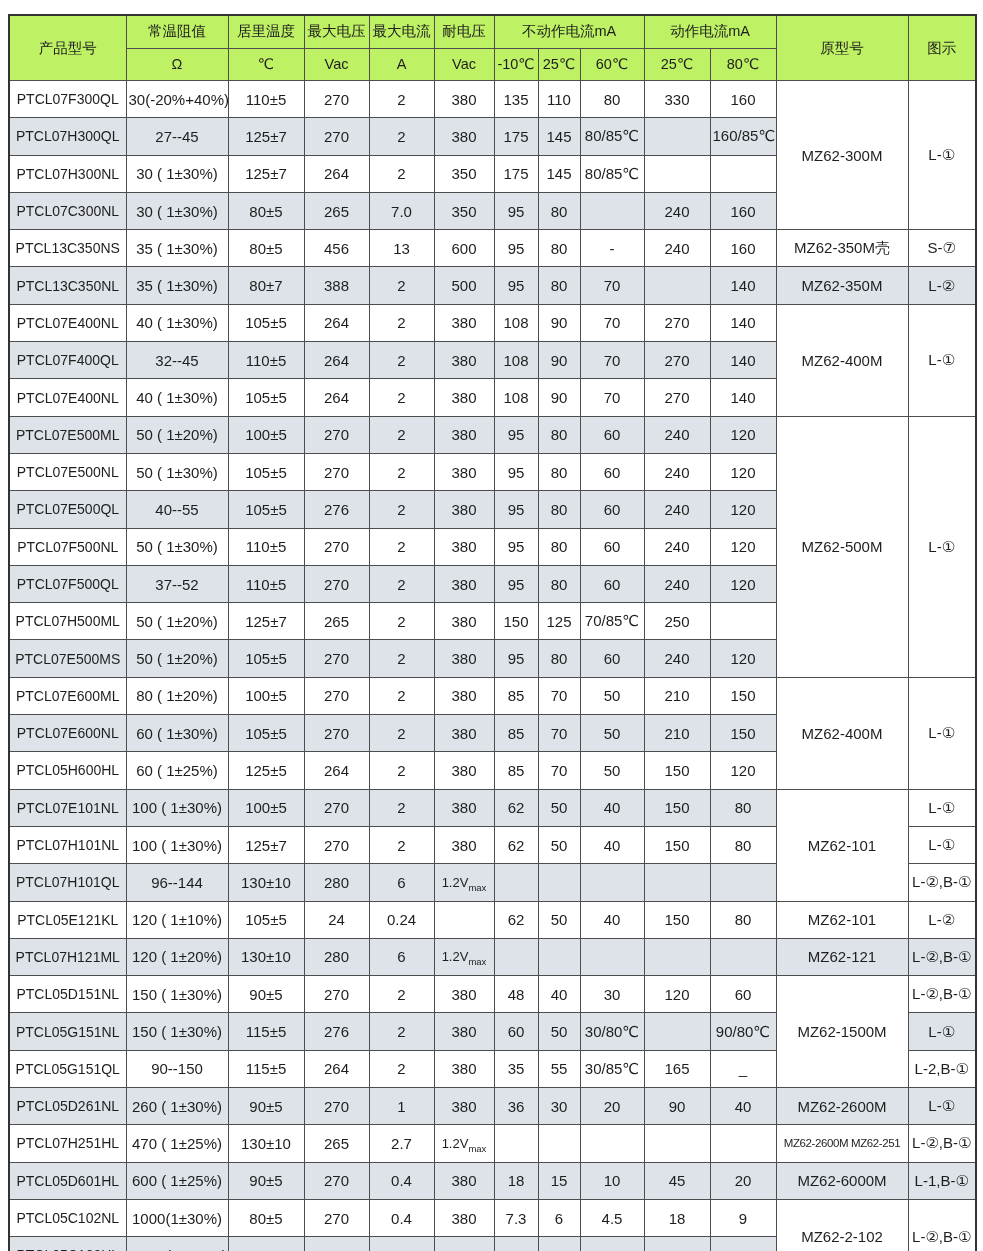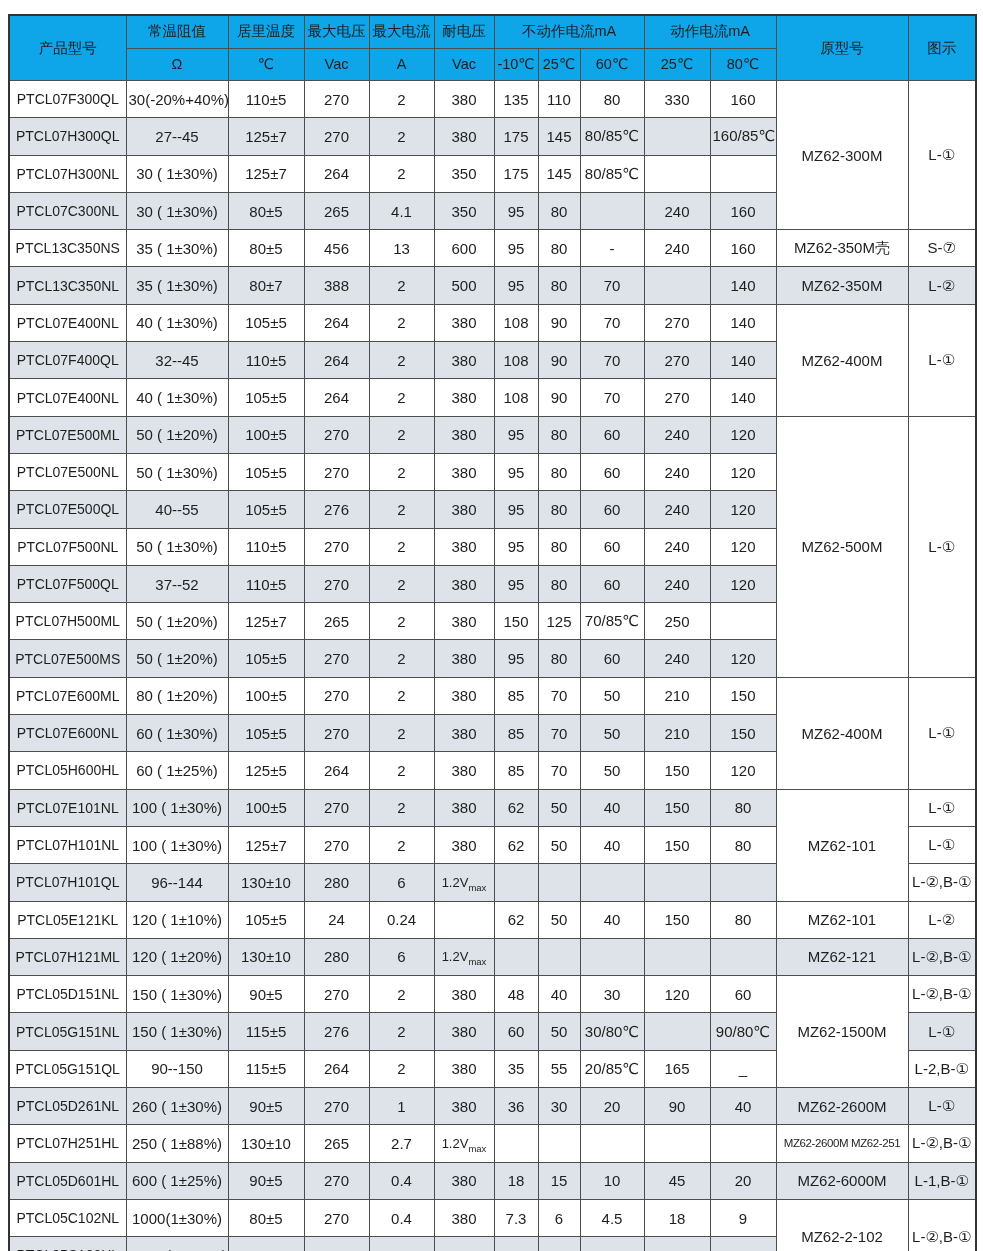--- a/index.html
+++ b/index.html
@@ -25,21 +25,21 @@
   th, td {
     border: 1px solid #4d4d4d;
     text-align: center;
     vertical-align: middle;
     padding: 0 2px;
     overflow: hidden;
     white-space: nowrap;
     color: #1e1e1e;
   }
   thead th {
-    background: #0ea5e9;
+    background: #bef264;
     font-weight: normal;
     font-size: 14.5px;
     height: 31.5px;
   }
   tbody td {
     background: #ffffff;
     font-size: 15px;
     height: 36.3px;
   }
   tbody td:first-child {
@@ -149,21 +149,21 @@
           <td>145</td>
           <td>80/85℃</td>
           <td></td>
           <td></td>
         </tr>
         <tr>
           <td class="shaded">PTCL07C300NL</td>
           <td class="shaded">30 ( 1±30%)</td>
           <td class="shaded">80±5</td>
           <td class="shaded">265</td>
-          <td class="shaded">4.1</td>
+          <td class="shaded">7.0</td>
           <td class="shaded">350</td>
           <td class="shaded">95</td>
           <td class="shaded">80</td>
           <td class="shaded"></td>
           <td class="shaded">240</td>
           <td class="shaded">160</td>
         </tr>
         <tr>
           <td>PTCL13C350NS</td>
           <td>35 ( 1±30%)</td>
@@ -473,21 +473,21 @@
         </tr>
         <tr>
           <td>PTCL05G151QL</td>
           <td>90--150</td>
           <td>115±5</td>
           <td>264</td>
           <td>2</td>
           <td>380</td>
           <td>35</td>
           <td>55</td>
-          <td>20/85℃</td>
+          <td>30/85℃</td>
           <td>165</td>
           <td>_</td>
           <td>L-2,B-①</td>
         </tr>
         <tr>
           <td class="shaded">PTCL05D261NL</td>
           <td class="shaded">260 ( 1±30%)</td>
           <td class="shaded">90±5</td>
           <td class="shaded">270</td>
           <td class="shaded">1</td>
@@ -495,21 +495,21 @@
           <td class="shaded">36</td>
           <td class="shaded">30</td>
           <td class="shaded">20</td>
           <td class="shaded">90</td>
           <td class="shaded">40</td>
           <td class="shaded">MZ62-2600M</td>
           <td class="shaded">L-①</td>
         </tr>
         <tr>
           <td>PTCL07H251HL</td>
-          <td>250 ( 1±88%)</td>
+          <td>470 ( 1±25%)</td>
           <td>130±10</td>
           <td>265</td>
           <td>2.7</td>
           <td class="vmax">1.2V<sub>max</sub></td>
           <td></td>
           <td></td>
           <td></td>
           <td></td>
           <td></td>
           <td class="small-text">MZ62-2600M MZ62-251</td>

